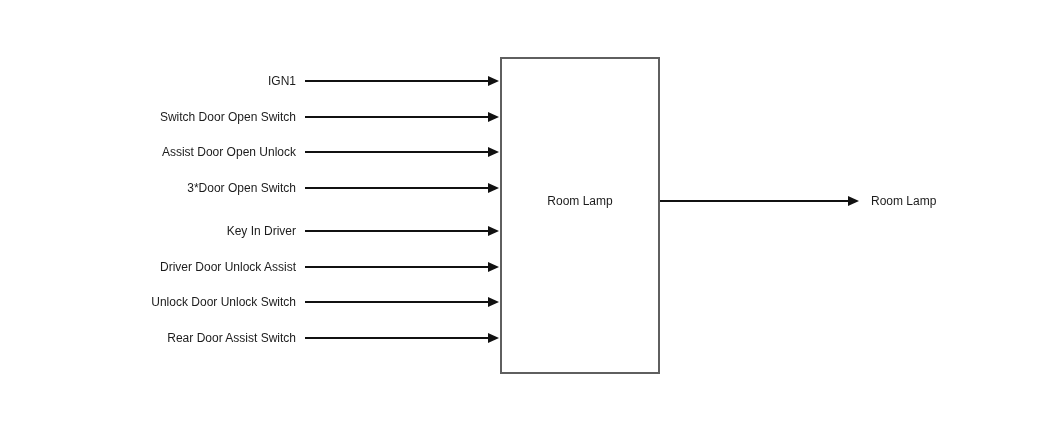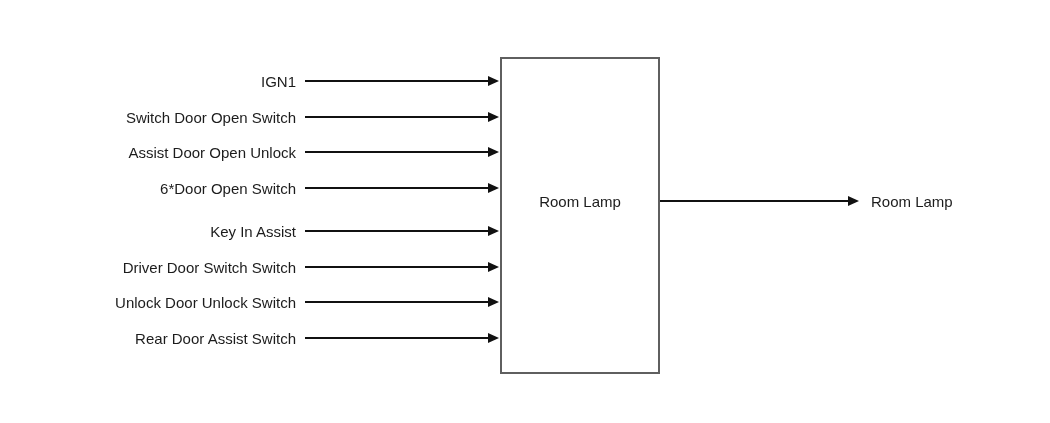--- a/index.html
+++ b/index.html
@@ -6,21 +6,21 @@
     margin: 0;
     padding: 0;
     background: #ffffff;
   }
   .canvas {
     position: relative;
     width: 1050px;
     height: 423px;
     background: #ffffff;
     font-family: "Liberation Sans", sans-serif;
-    font-size: 15px;
+    font-size: 12px;
     color: #1c1c1c;
     overflow: hidden;
   }
   .input-row {
     position: absolute;
     left: 0;
     width: 100%;
     height: 0;
   }
   .input-label {
@@ -102,31 +102,31 @@
       <span class="input-label">Switch Door Open Switch</span>
       <span class="arrow input-arrow"></span>
     </div>
 
     <div class="input-row" style="top: 152px;">
       <span class="input-label">Assist Door Open Unlock</span>
       <span class="arrow input-arrow"></span>
     </div>
 
     <div class="input-row" style="top: 188px;">
-      <span class="input-label">6*Door Open Switch</span>
+      <span class="input-label">3*Door Open Switch</span>
       <span class="arrow input-arrow"></span>
     </div>
 
     <div class="input-row" style="top: 231px;">
-      <span class="input-label">Key In Assist</span>
+      <span class="input-label">Key In Driver</span>
       <span class="arrow input-arrow"></span>
     </div>
 
     <div class="input-row" style="top: 267px;">
-      <span class="input-label">Driver Door Switch Switch</span>
+      <span class="input-label">Driver Door Unlock Assist</span>
       <span class="arrow input-arrow"></span>
     </div>
 
     <div class="input-row" style="top: 302px;">
       <span class="input-label">Unlock Door Unlock Switch</span>
       <span class="arrow input-arrow"></span>
     </div>
 
     <div class="input-row" style="top: 338px;">
       <span class="input-label">Rear Door Assist Switch</span>

